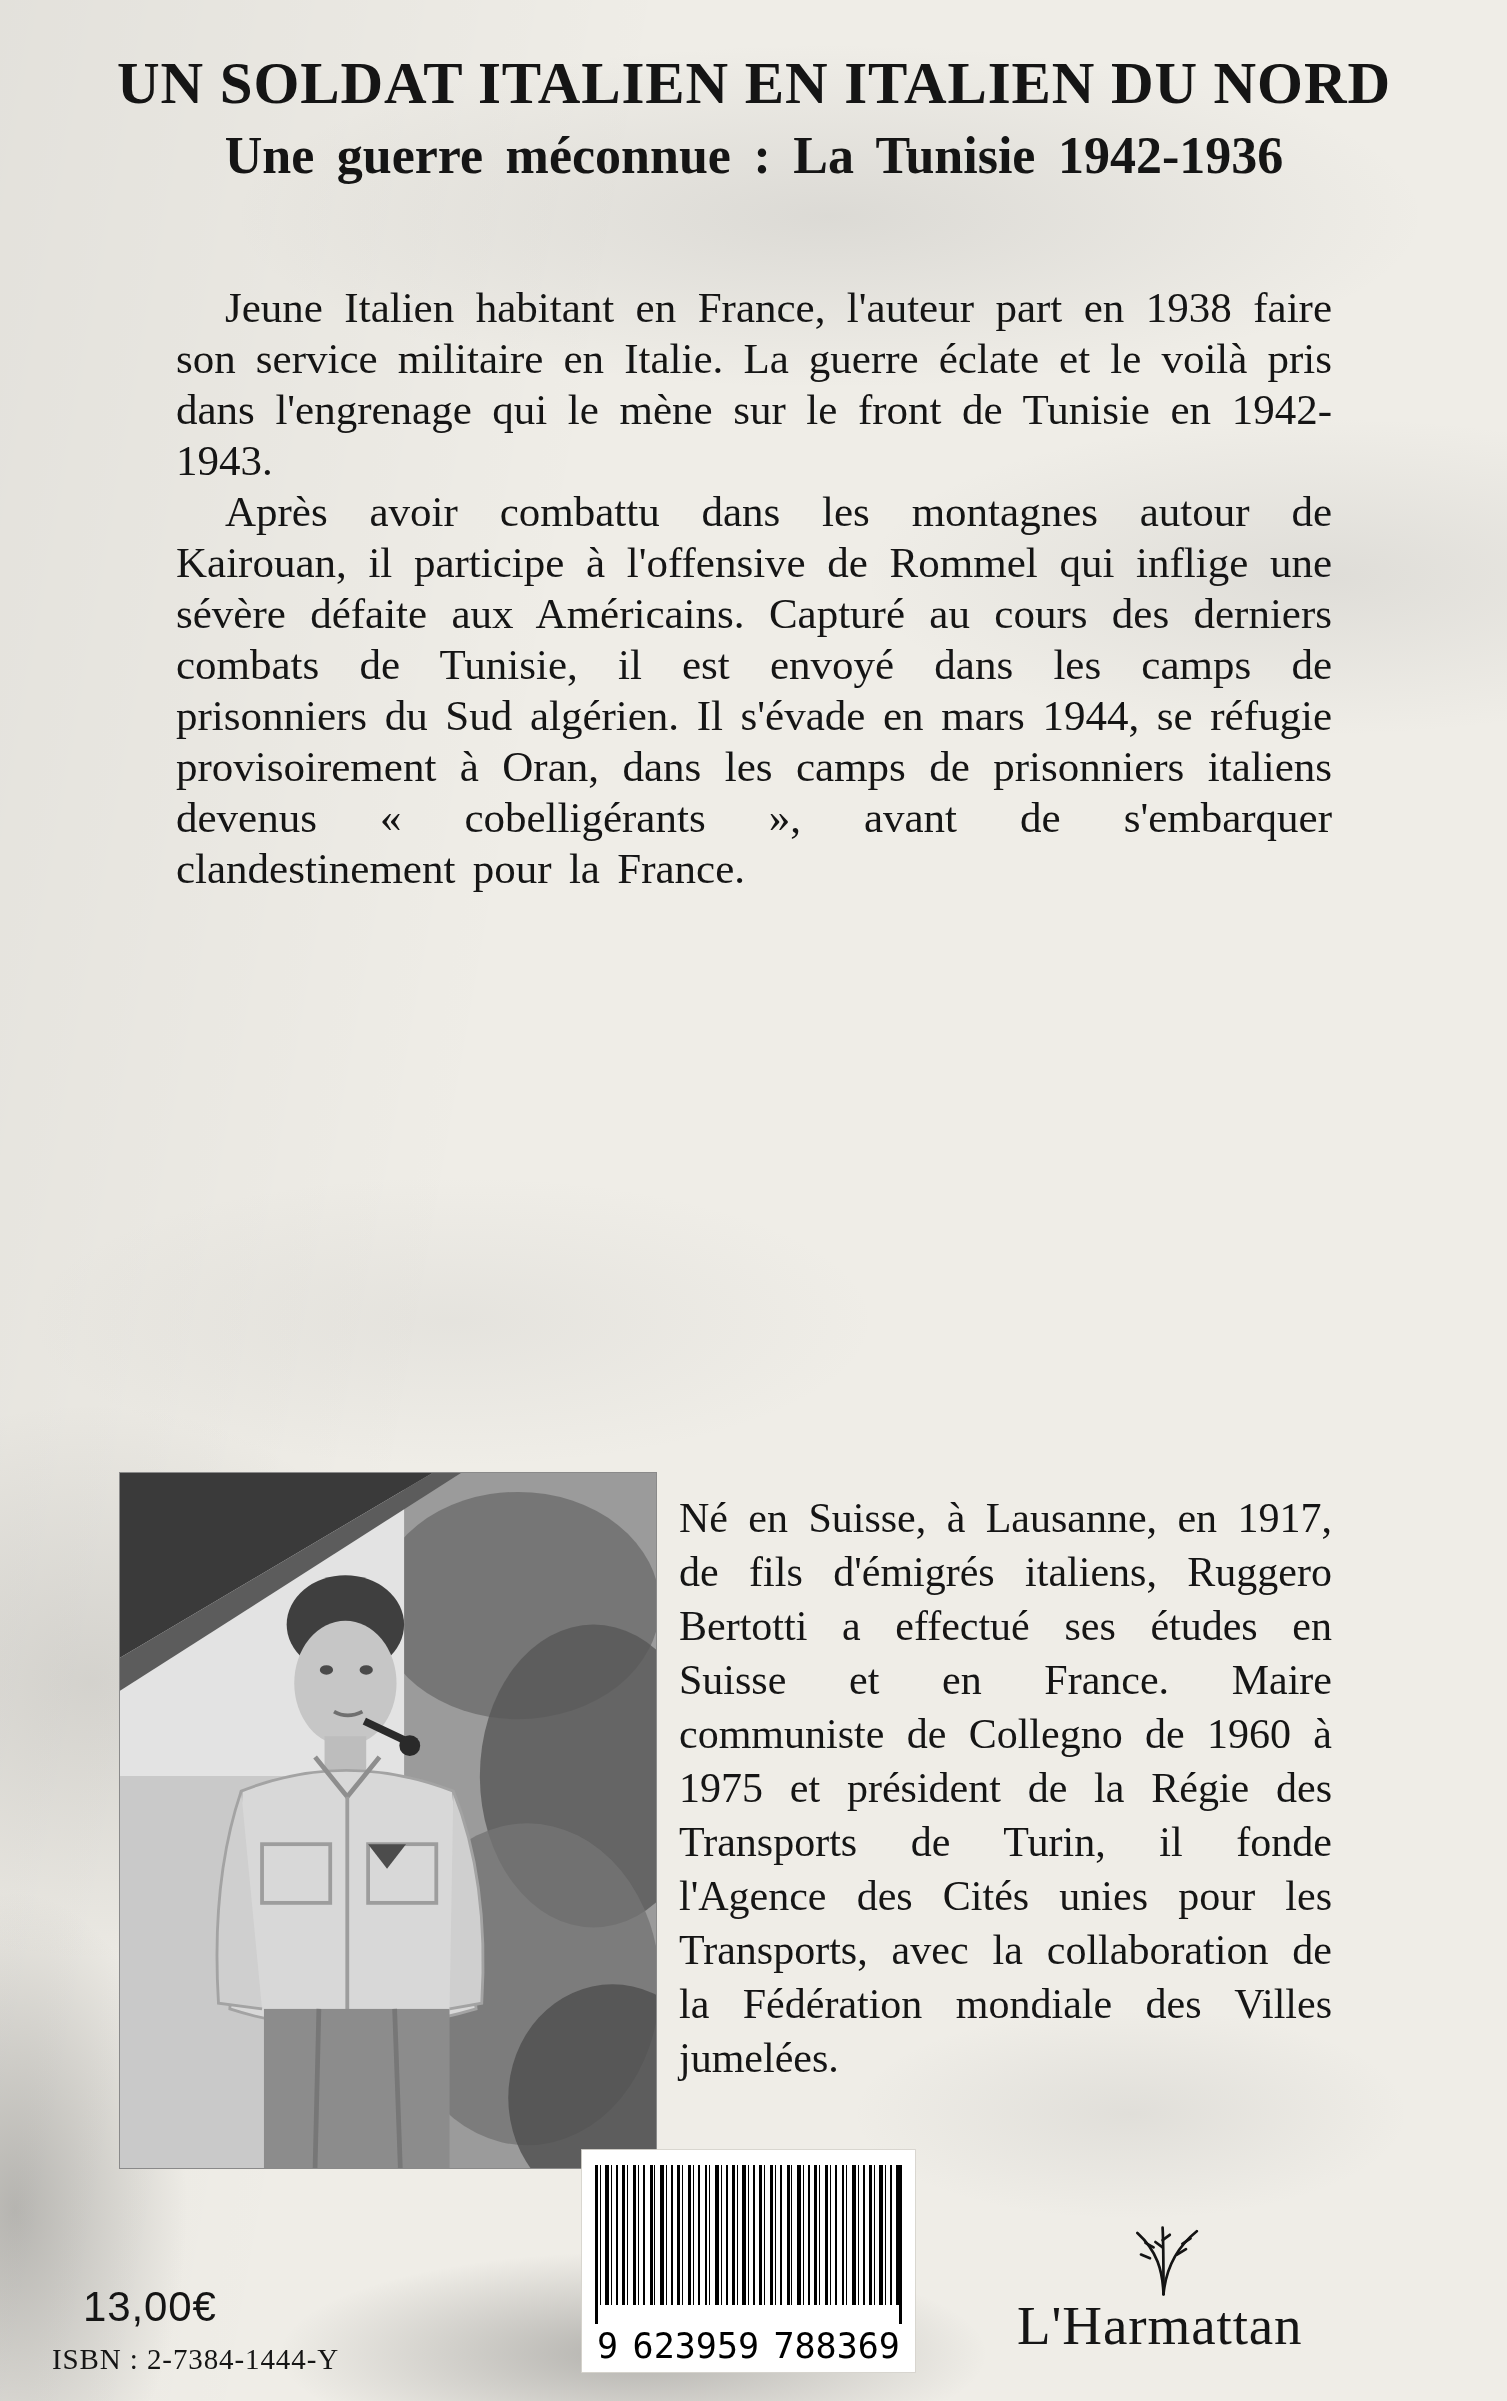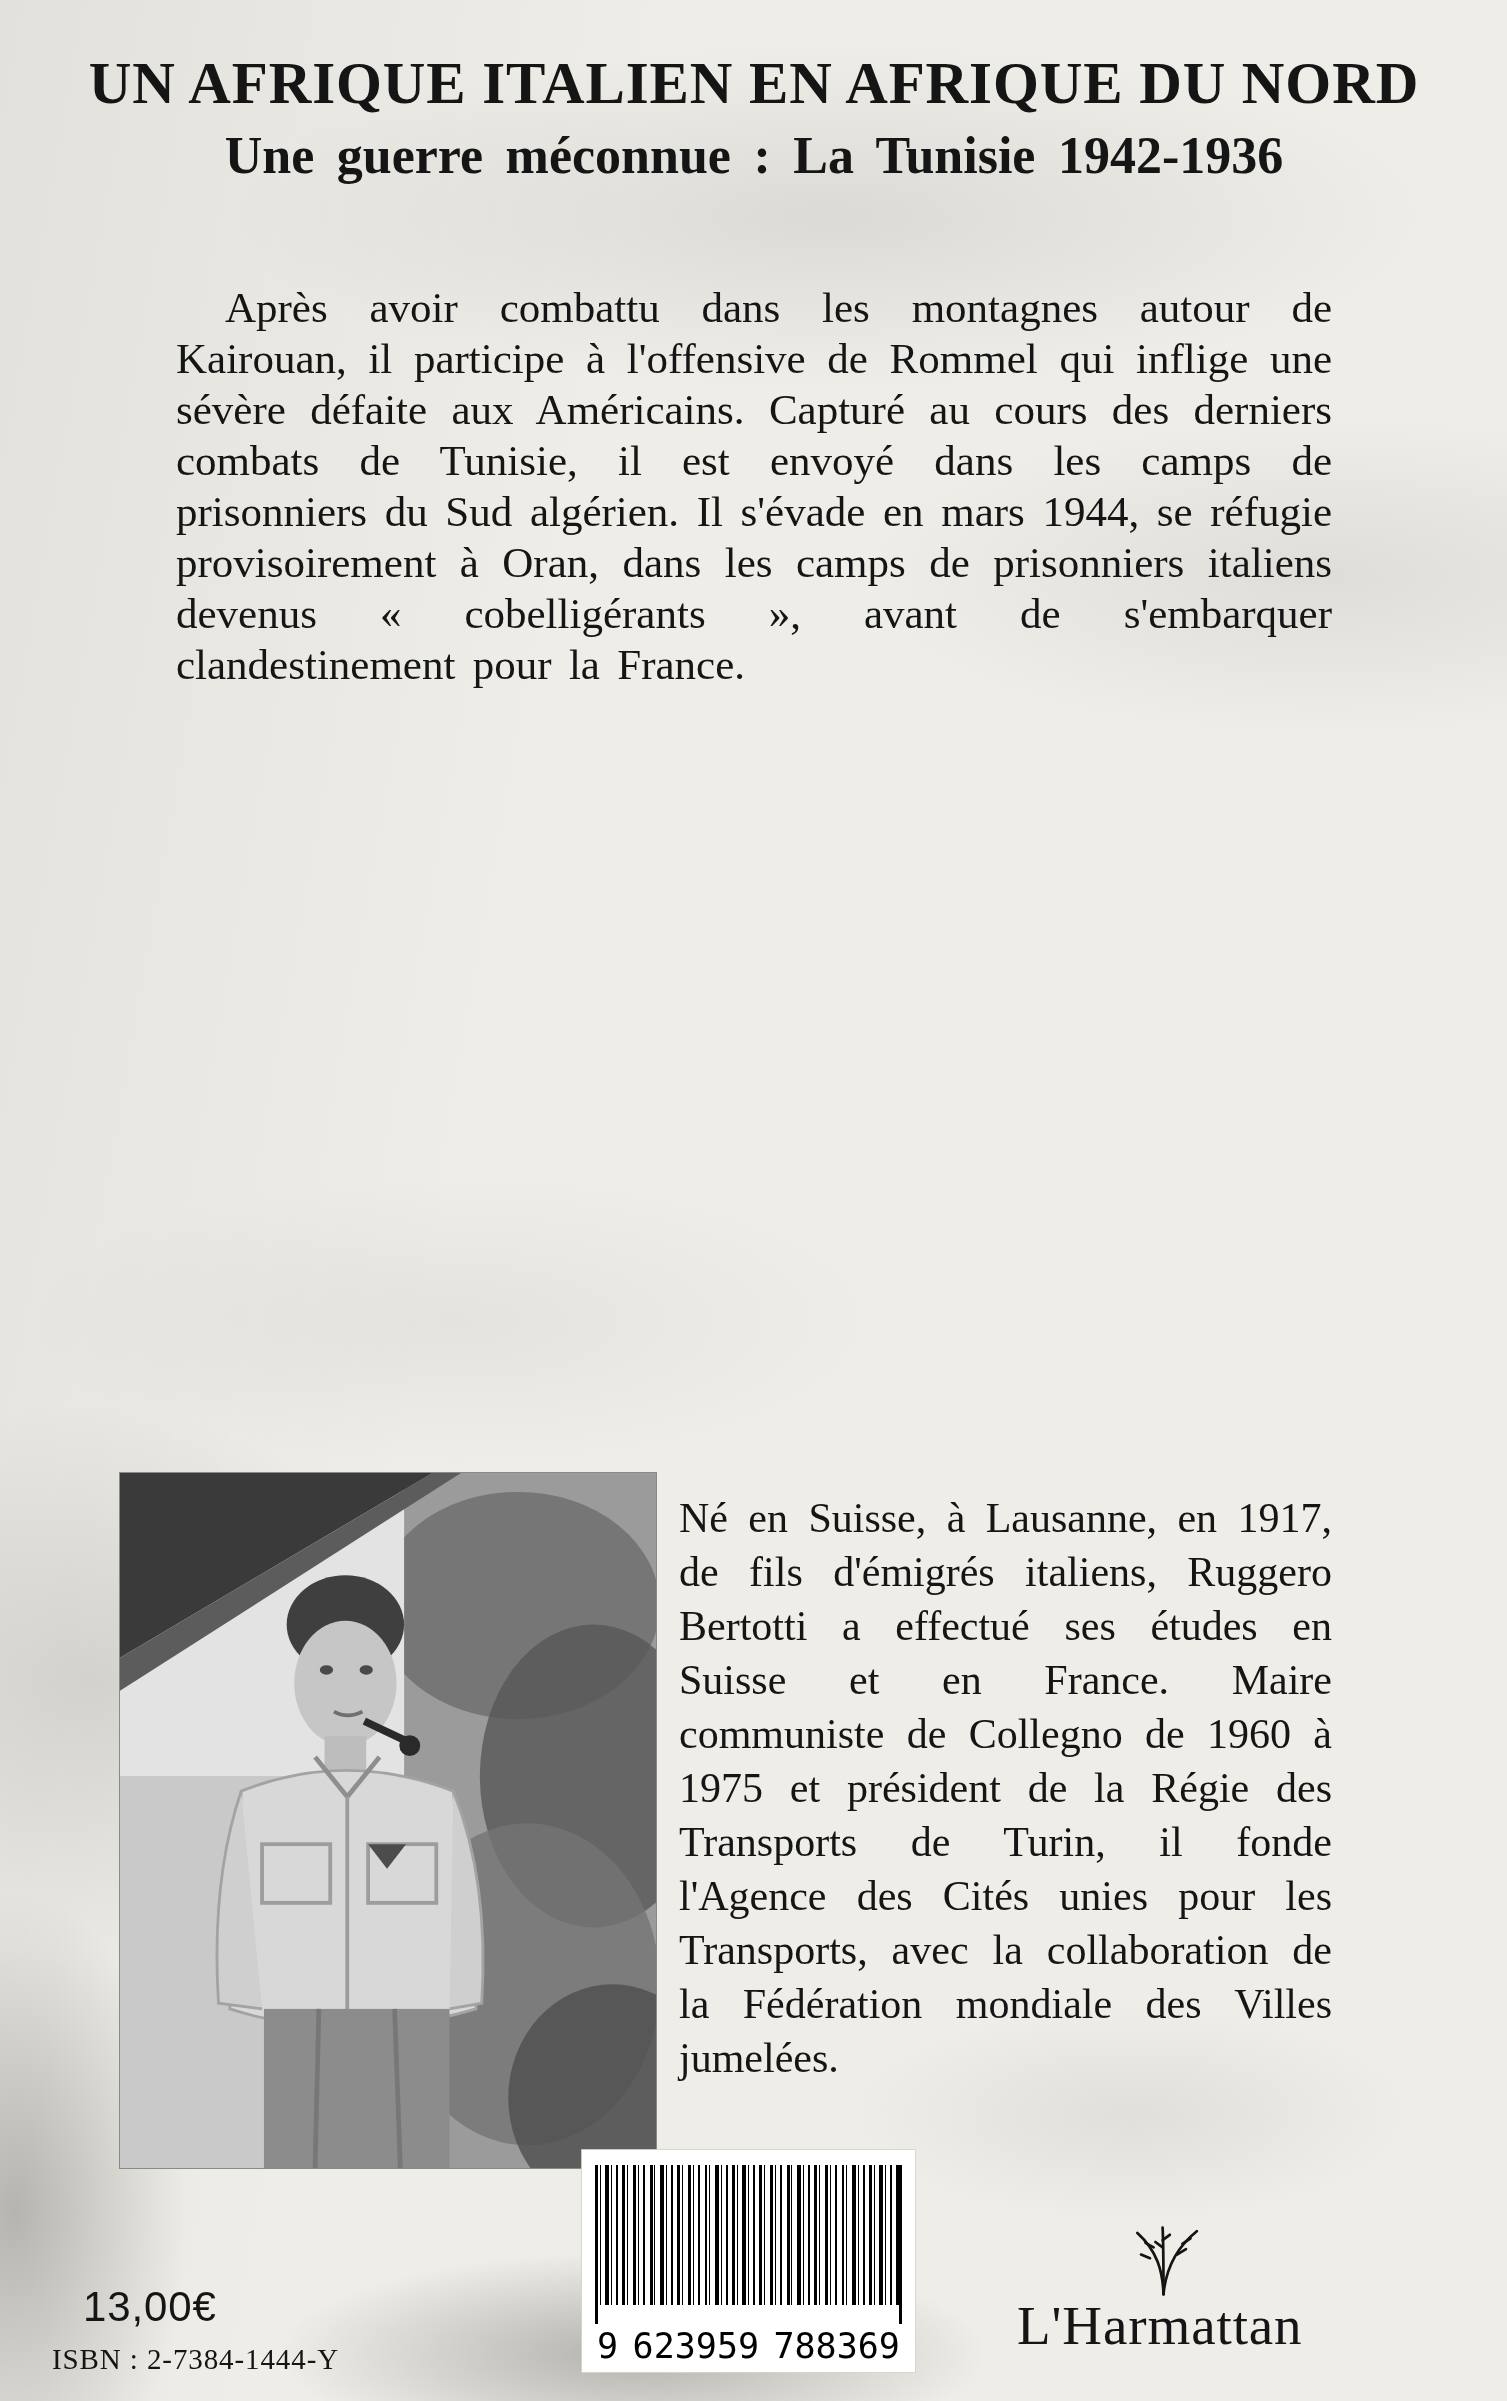--- a/index.html
+++ b/index.html
@@ -98,25 +98,26 @@
     position:absolute; left:106px; top:-70px; width:81px; height:72px;
   }
 </style>
 </head>
 <body>
 
 <div class="page">
   <div class="texture"></div>
 
   <header class="header">
-    <div class="title">UN AFRIQUE ITALIEN EN AFRIQUE DU NORD</div>
+    <div class="title">UN SOLDAT ITALIEN EN ITALIEN DU NORD</div>
     <div class="subtitle">Une guerre méconnue : La Tunisie 1942-1936</div>
   </header>
 
   <main class="synopsis">
+    <p>Jeune Italien habitant en France, l'auteur part en 1938 faire son service militaire en Italie. La guerre éclate et le voilà pris dans l'engrenage qui le mène sur le front de Tunisie en 1942-1943.</p>
     <p>Après avoir combattu dans les montagnes autour de Kairouan, il participe à l'offensive de Rommel qui inflige une sévère défaite aux Américains. Capturé au cours des derniers combats de Tunisie, il est envoyé dans les camps de prisonniers du Sud algérien. Il s'évade en mars 1944, se réfugie provisoirement à Oran, dans les camps de prisonniers italiens devenus « cobelligérants », avant de s'embarquer clandestinement pour la France.</p>
   </main>
 
   <figure class="photo">
     <svg viewBox="0 0 566 734" preserveAspectRatio="none">
       <rect width="566" height="734" fill="#c9c9c9"></rect>
       <rect x="290" width="276" height="734" fill="#9b9b9b"></rect>
       <ellipse cx="420" cy="140" rx="150" ry="120" fill="#6d6d6d" opacity="0.8"></ellipse>
       <ellipse cx="500" cy="320" rx="120" ry="160" fill="#585858" opacity="0.8"></ellipse>
       <ellipse cx="430" cy="540" rx="140" ry="170" fill="#747474" opacity="0.8"></ellipse>

